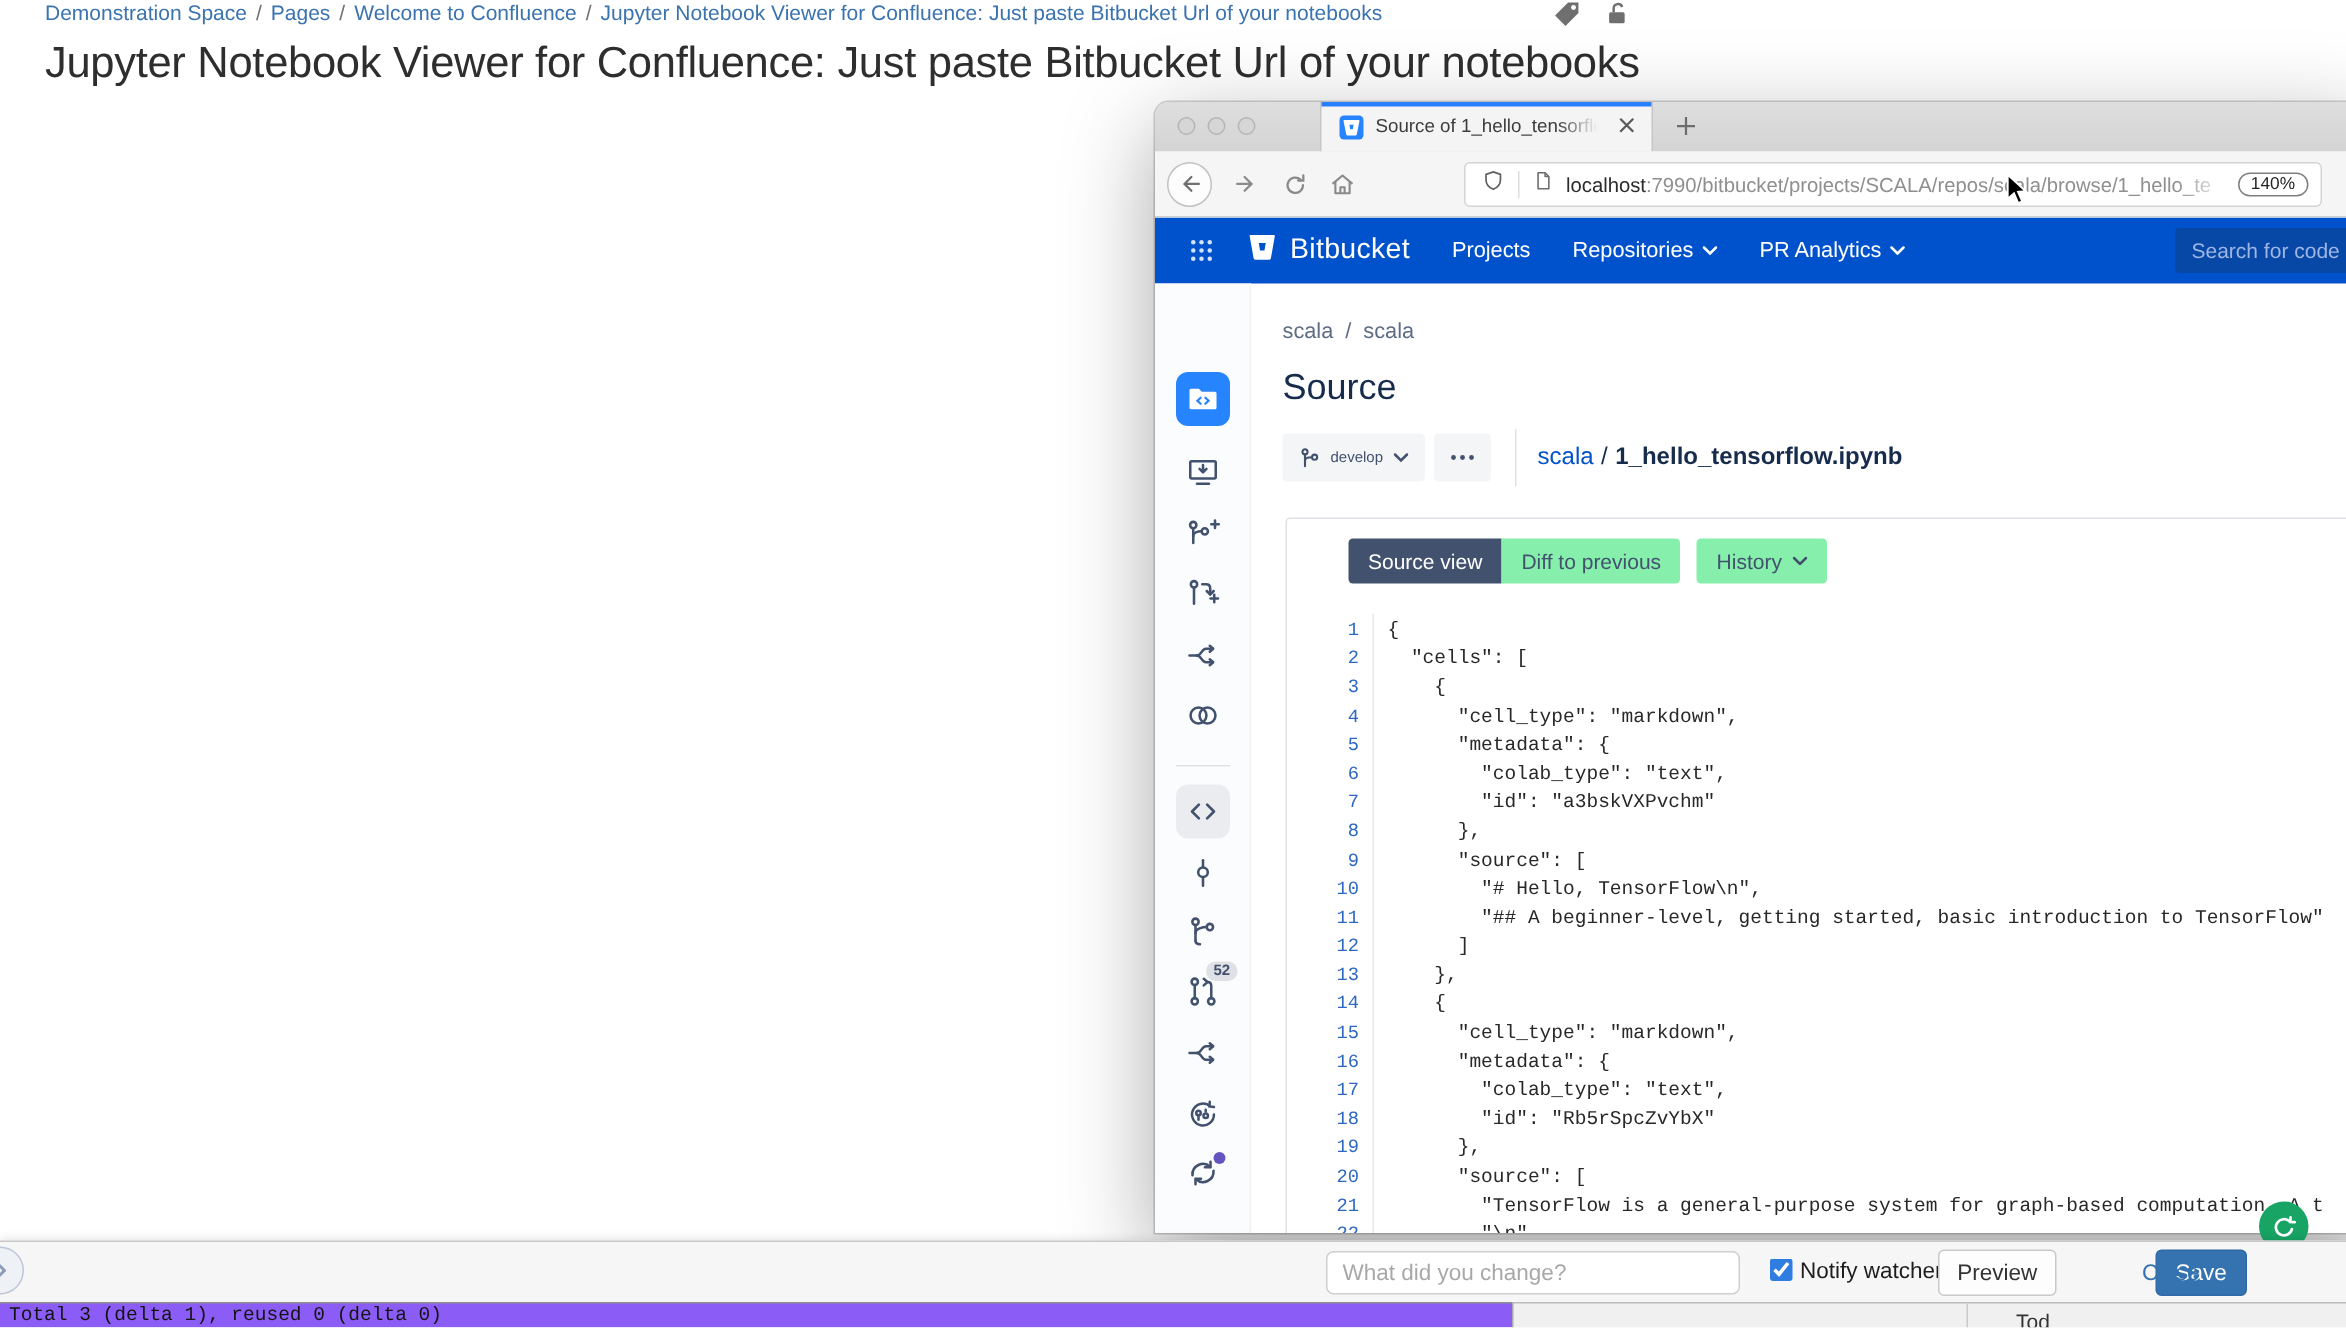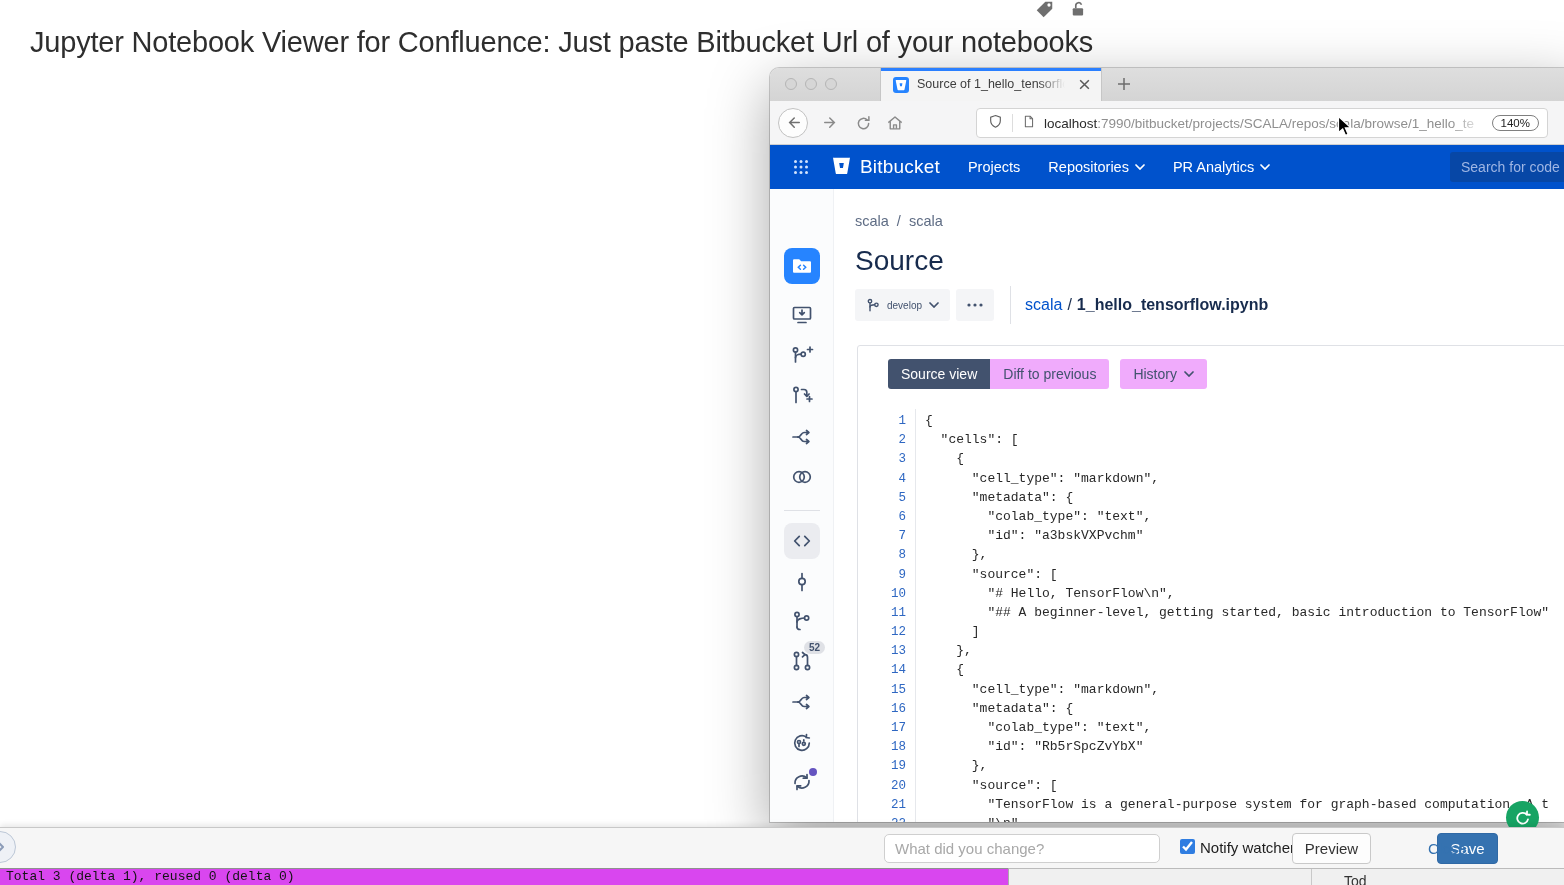--- a/index.html
+++ b/index.html
@@ -71,36 +71,36 @@
   .sb-box.current { background:#EBECF0; color:#42526E; }
   .sb-divider { position:absolute; left:14px; width:36px; height:1px; background:#DFE1E6; }
   .sb-badge { position:absolute; left:34px; background:#DFE1E6; color:#42526E; font-size:10px;
               font-weight:bold; border-radius:8px; padding:1px 5px; line-height:11px; }
   .sb-dot { position:absolute; width:8px; height:8px; border-radius:50%; background:#6554C0; }
 
   .bb-main { position:absolute; left:64px; top:44px; right:0; bottom:0; }
   .bb-crumb { position:absolute; left:21px; top:24px; font-size:14.5px; color:#5E6C84; }
   .bb-crumb a { color:#5E6C84; text-decoration:none; }
   .bb-crumb .sep { padding:0 8px; }
-  .bb-heading { position:absolute; left:21px; top:56px; font-size:28px; font-weight:500; color:#172B4D; }
+  .bb-heading { position:absolute; left:21px; top:56px; font-size:24px; font-weight:500; color:#172B4D; }
   .ctrl-row { position:absolute; left:21px; top:100px; height:32px; display:flex; align-items:center; }
   .btn-gray { height:32px; background:#F4F5F7; border-radius:3px; display:inline-flex;
               align-items:center; gap:7px; padding:0 11px; color:#42526E; font-size:10px; }
   .btn-dots { width:38px; justify-content:center; margin-left:6px; padding:0; }
   .ctrl-div { width:1px; height:38px; background:#DFE1E6; margin:0 14px 0 16px; }
   .bb-path { font-size:16px; color:#172B4D; white-space:nowrap; }
   .bb-path a { color:#0052CC; text-decoration:none; }
   .bb-path .file { font-weight:bold;text-align:right; }
   .bb-path .sep { padding:0 5px; }
 
   .src-panel { position:absolute; left:23px; top:156px; width:920px; height:620px;
                border:1px solid #DFE1E6; border-radius:3px; background:#fff; }
-  .view-tabs { position:absolute; left:30px; top:13px; display:flex; align-items:center; }
+  .view-tabs { position:absolute; left:41px; top:13px; display:flex; align-items:center; }
   .vt { height:30px; padding:0 13px; display:flex; align-items:center; font-size:14px;
-        background:#f0abfc; color:#42526E; gap:7px; }
+        background:#86efac; color:#42526E; gap:7px; }
   .vt.active { background:#42526E; color:#fff; border-radius:3px 0 0 3px; }
   .vt.mid { border-radius:0 3px 3px 0; }
   .vt.hist { border-radius:3px; margin-left:11px; }
   .code { position:absolute; left:0; top:63px; right:0; bottom:0; overflow:hidden; }
   .gline { position:absolute; left:57px; top:0; bottom:0; width:1px; background:#E6E8EC; }
   .code-row { height:19.2px; line-height:19.2px; white-space:nowrap; }
   .ln { display:inline-block; width:57px; padding-right:9px; text-align:right;
         font-family:"Liberation Mono", monospace; font-size:12.5px; color:#2E67C2; }
   .lc { font-family:"Liberation Mono", monospace; font-size:13px; color:#282828;
         white-space:pre; padding-left:10px; }
@@ -125,36 +125,39 @@
   .cf-save { position:absolute; left:1437px; top:5px; width:61px; height:31px; background:#3572B0;
              border:1px solid #3069a5; border-radius:4px; font-size:15px; color:#fff;
              display:flex; align-items:center; justify-content:center; }
   .cf-close { position:absolute; left:1428px; top:12px; font-size:15px; color:#3572B0;
               text-decoration:none; }
   .edge-circle { position:absolute; left:-16px; top:831px; width:32px; height:32px; border-radius:50%;
                  background:#eef1f6; border:1px solid #bcc7d6; z-index:35; display:flex;
                  align-items:center; justify-content:center; color:#8c9cb8; }
 
   
-  .term-strip { position:absolute; left:0; top:868px; width:1008px; height:17px; background:#d946ef;
+  .term-strip { position:absolute; left:0; top:868px; width:1008px; height:17px; background:#8b5cf6;
                 border-top:1px solid #8f8f8f; z-index:30; overflow:hidden; }
   .term-text { font-family:"Liberation Mono", monospace; font-size:13px; color:#141414;
                padding-left:6px; line-height:16px; white-space:nowrap; }
   .frag-win { position:absolute; left:1008px; top:868px; width:556px; height:35px; background:#f0f0f0;
               border-top:1px solid #bbb; border-left:1px solid #aaa; z-index:30; overflow:hidden; }
   .frag-div { position:absolute; left:302px; top:0; bottom:0; width:1px; background:#c9c9c9; }
   .frag-text { position:absolute; left:335px; top:4px; font-size:14px; color:#333; }
 
   .cursor { position:absolute; left:1337px; top:115px; z-index:60; }
 </style>
 </head>
 <body>
 
 <div class="screen">
 
+  <div class="cf-breadcrumb">
+    <a href="#">Demonstration Space</a><span class="cf-bc-sep">/</span><a href="#">Pages</a><span class="cf-bc-sep">/</span><a href="#">Welcome to Confluence</a><span class="cf-bc-sep">/</span><a href="#">Jupyter Notebook Viewer for Confluence: Just paste Bitbucket Url of your notebooks</a>
+  </div>
   <div class="cf-bc-icons">
     <span>
       <svg width="19" height="19" viewBox="0 0 22 22">
           <path d="M2,12 L12,2 H20 V10 L10,20 Z" fill="#6f6f6f"></path>
           <circle cx="16.2" cy="5.8" r="1.9" fill="#fff"></circle>
         </svg>
     </span>
     <span>
       <svg width="19" height="19" viewBox="0 0 22 22">
           <rect x="5.5" y="9.5" width="12" height="8.5" rx="1.3" fill="#6f6f6f"></rect>

